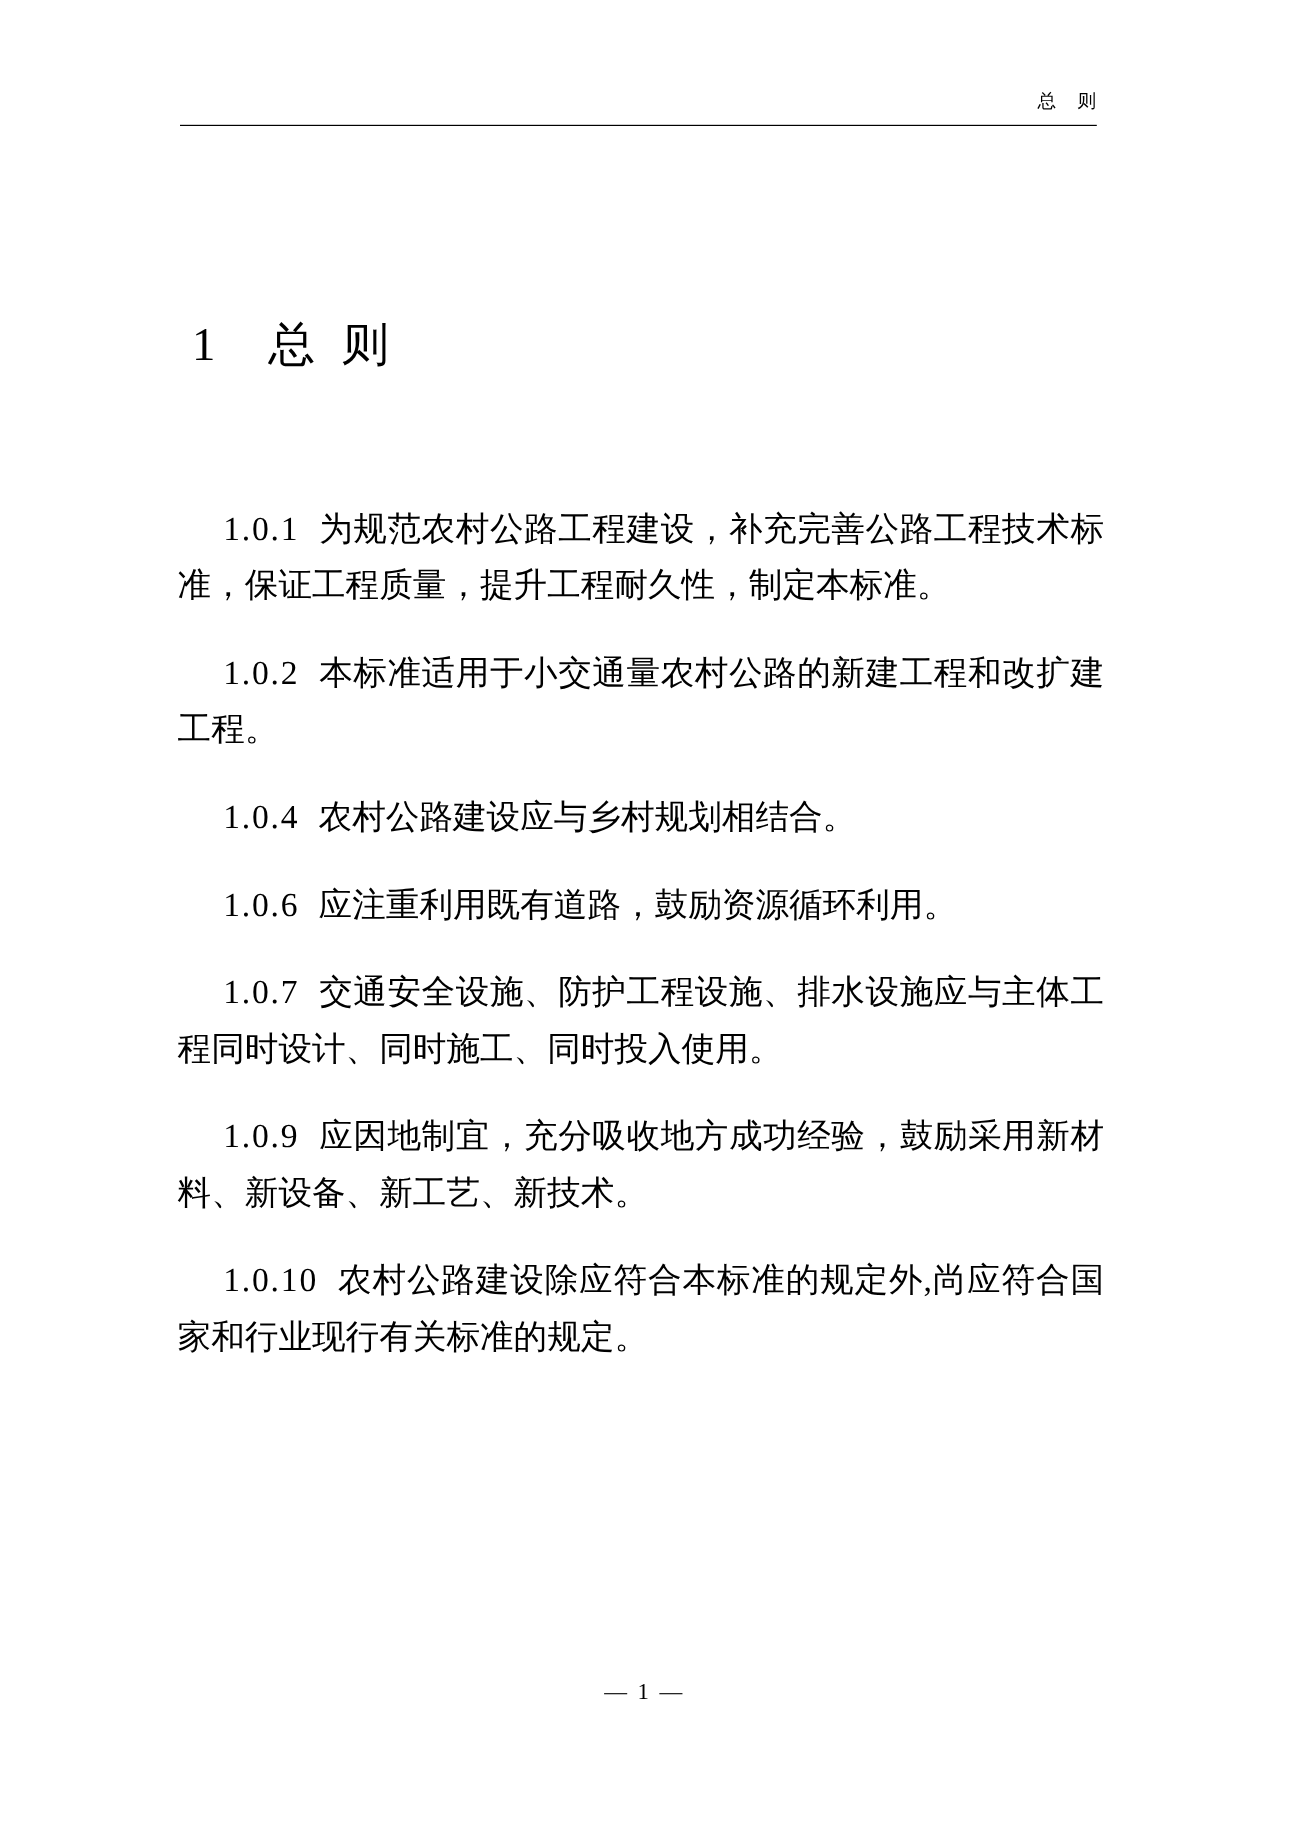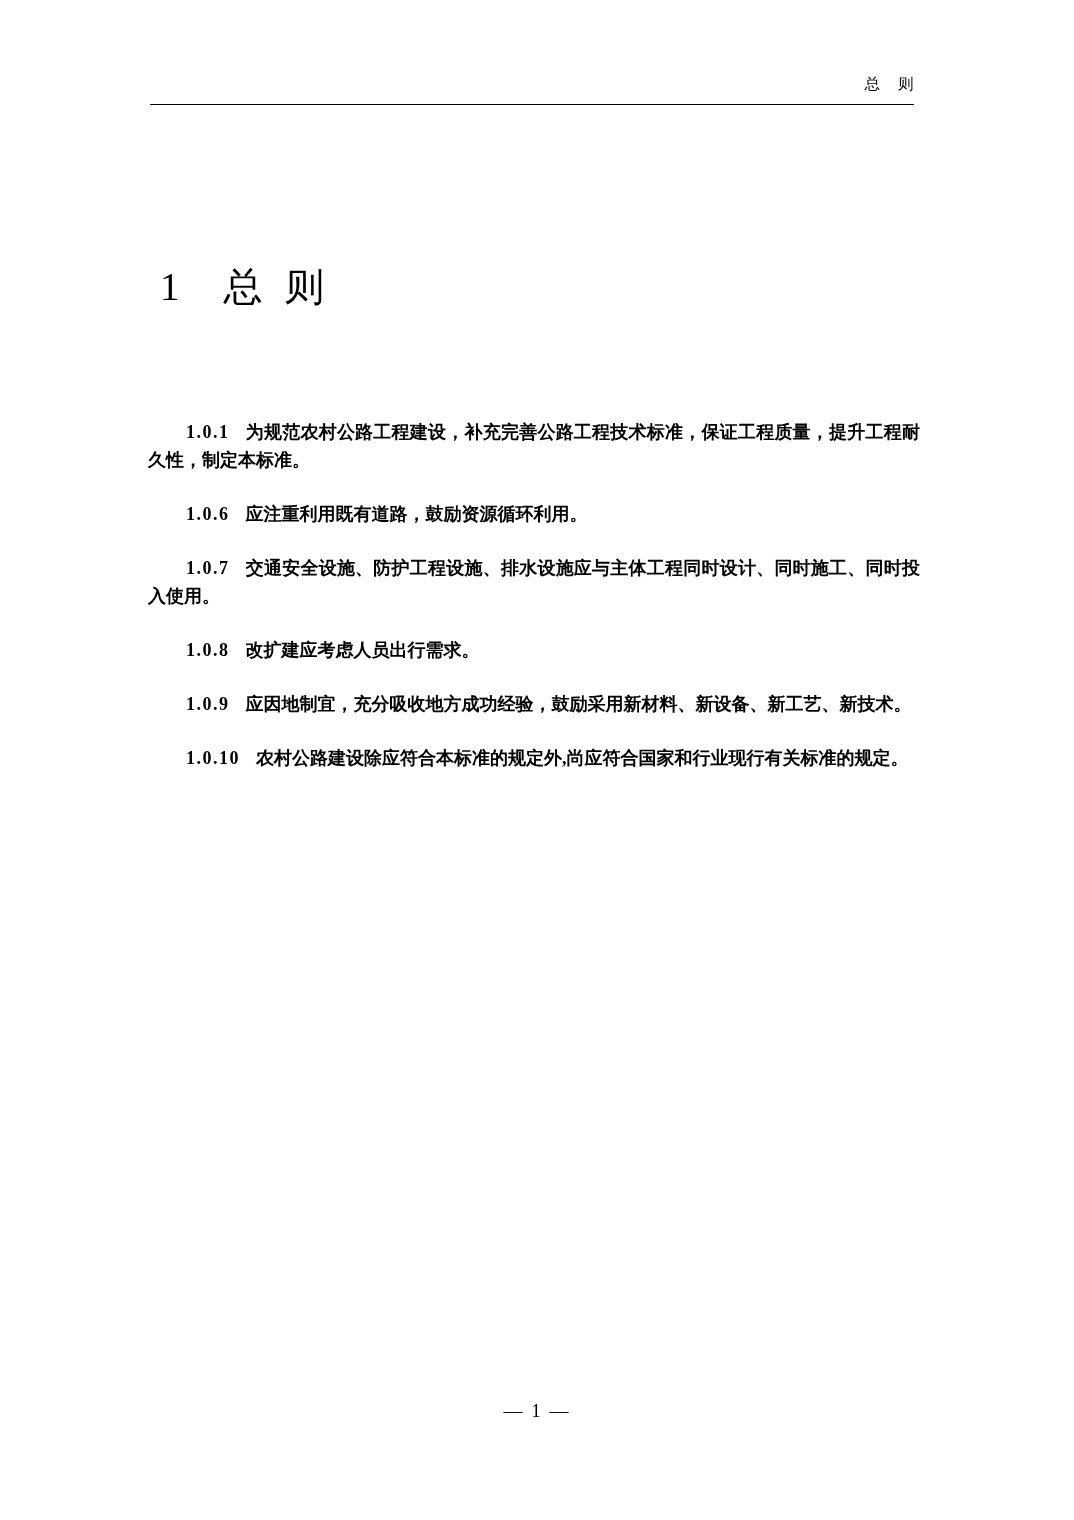--- a/index.html
+++ b/index.html
@@ -56,28 +56,27 @@
     white-space: pre;
   }
   
   .body-block {
     position: absolute;
     left: 148px;
     top: 418px;
     width: 772px;
   }
   .clause {
-    font-size: 18px;
-    line-height: 28px;
+    font-size: 28px;
+    line-height: 47px;
     text-align: justify;
     text-justify: inter-ideograph;
     margin: 0 0 26px 0;
     text-indent: 38px;
     font-family: "Liberation Serif", "DejaVu Serif", serif;
-    font-weight: bold;
   }
   .clause .num {
     letter-spacing: 1.5px;
     margin-right: 16px;
   }
   
   .footer {
     position: absolute;
     left: 0;
     top: 1400px;
@@ -99,35 +98,38 @@
   </div>
 
   <div class="chapter-title">1    总  则</div>
 
   <div class="body-block">
 
     <p class="clause">
       <span class="num">1.0.1</span><span>为规范农村公路工程建设，补充完善公路工程技术标准，保证工程质量，提升工程耐久性，制定本标准。</span>
     </p>
 
+    <p class="clause">
+      <span class="num">1.0.2</span><span>本标准适用于小交通量农村公路的新建工程和改扩建工程。</span>
+    </p>
 
 
+    <p class="clause">
+      <span class="num">1.0.4</span><span>农村公路建设应与乡村规划相结合。</span>
+    </p>
 
 
     <p class="clause">
       <span class="num">1.0.6</span><span>应注重利用既有道路，鼓励资源循环利用。</span>
     </p>
 
     <p class="clause">
       <span class="num">1.0.7</span><span>交通安全设施、防护工程设施、排水设施应与主体工程同时设计、同时施工、同时投入使用。</span>
     </p>
 
-    <p class="clause">
-      <span class="num">1.0.8</span><span>改扩建应考虑人员出行需求。</span>
-    </p>
 
     <p class="clause">
       <span class="num">1.0.9</span><span>应因地制宜，充分吸收地方成功经验，鼓励采用新材料、新设备、新工艺、新技术。</span>
     </p>
 
     <p class="clause">
       <span class="num">1.0.10</span><span>农村公路建设除应符合本标准的规定外,尚应符合国家和行业现行有关标准的规定。</span>
     </p>
 
   </div>

